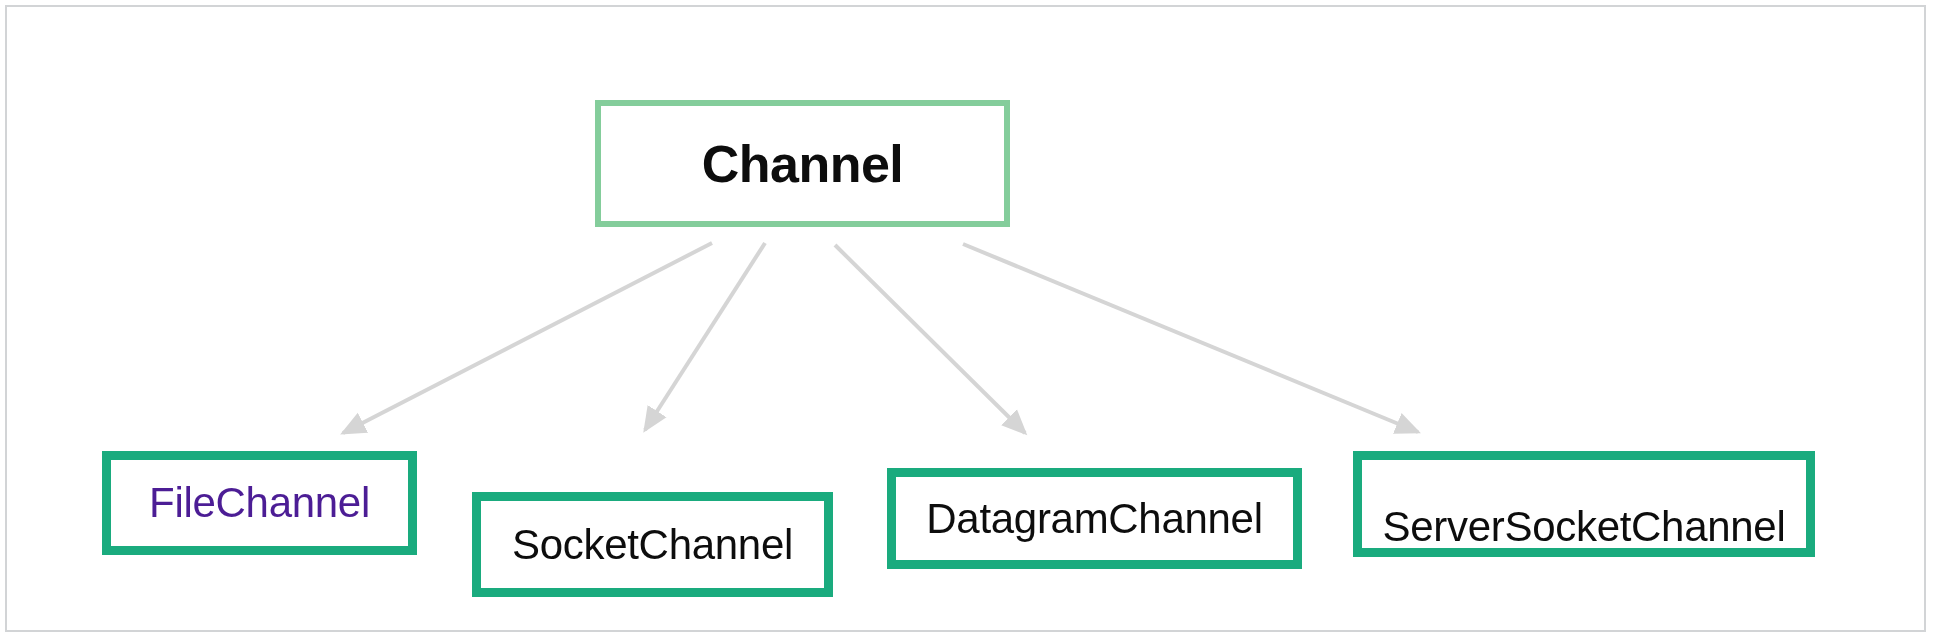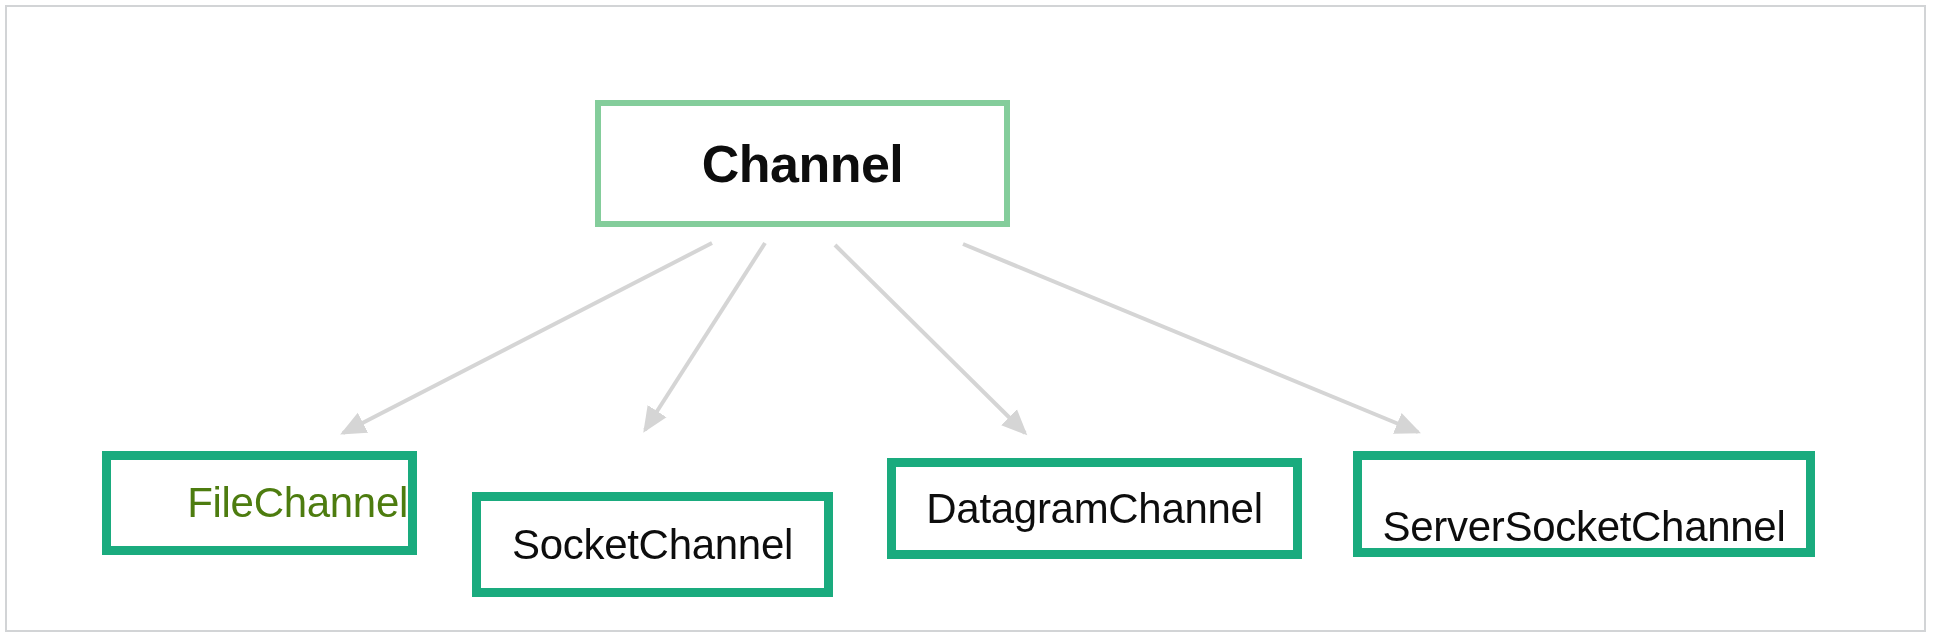--- a/index.html
+++ b/index.html
@@ -75,28 +75,28 @@
     <line class="edge-line" stroke="#d5d5d5" stroke-width="4" marker-end="url(#arrowhead)" x1="712" y1="243" x2="343" y2="433"></line>
     <line class="edge-line" stroke="#d5d5d5" stroke-width="4" marker-end="url(#arrowhead)" x1="765" y1="243" x2="645" y2="430"></line>
     <line class="edge-line" stroke="#d5d5d5" stroke-width="4" marker-end="url(#arrowhead)" x1="835" y1="245" x2="1025" y2="433"></line>
     <line class="edge-line" stroke="#d5d5d5" stroke-width="4" marker-end="url(#arrowhead)" x1="963" y1="244" x2="1418" y2="432"></line>
   </svg>
 
   <div class="node node-root" id="node-root" style="left: 595px; top: 100px; width: 415px; height: 127px; border-color: rgb(132, 205, 155); color: rgb(13, 13, 13);">
     <span>Channel</span>
   </div>
 
-  <div class="node node-leaf" id="leaf-0" style="left: 102px; top: 451px; width: 315px; height: 104px; border-color: rgb(26, 171, 126); color: #4d7c0f; justify-content: flex-end;">
+  <div class="node node-leaf" id="leaf-0" style="left: 102px; top: 451px; width: 315px; height: 104px; border-color: rgb(26, 171, 126); color: #4c1d95;">
     <span>FileChannel</span>
   </div>
 
   <div class="node node-leaf" id="leaf-1" style="left: 472px; top: 452px; width: 361px; height: 105px; border-color: rgb(26, 171, 126); color: rgb(13, 13, 13); margin-top: 40px;">
     <span>SocketChannel</span>
   </div>
 
-  <div class="node node-leaf" id="leaf-2" style="left: 887px; top: 458px; width: 415px; height: 101px; border-color: rgb(26, 171, 126); color: rgb(13, 13, 13);">
+  <div class="node node-leaf" id="leaf-2" style="left: 887px; top: 468px; width: 415px; height: 101px; border-color: rgb(26, 171, 126); color: rgb(13, 13, 13);">
     <span>DatagramChannel</span>
   </div>
 
   <div class="node node-leaf" id="leaf-3" style="left: 1353px; top: 451px; width: 462px; height: 106px; border-color: rgb(26, 171, 126); color: rgb(13, 13, 13); align-items: flex-end;">
     <span>ServerSocketChannel</span>
   </div>
 </div>
 
 </body></html>

